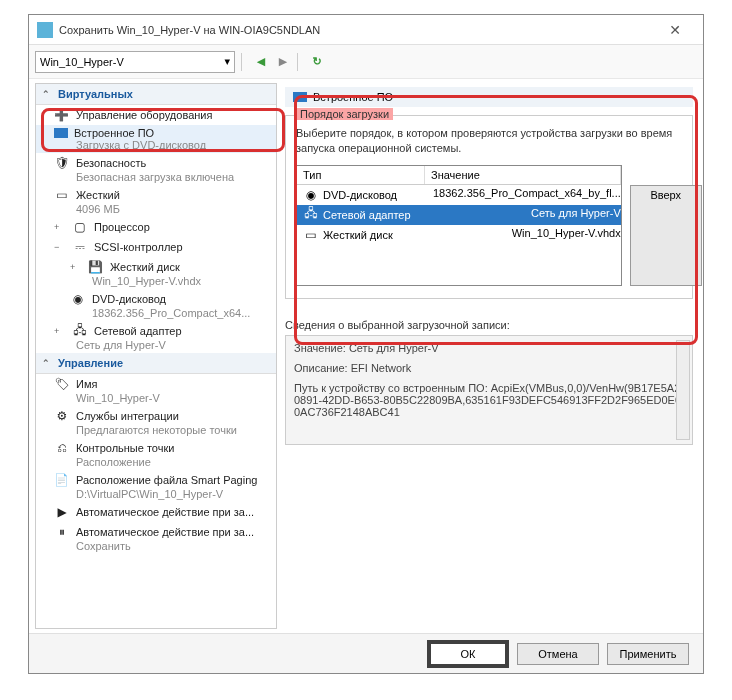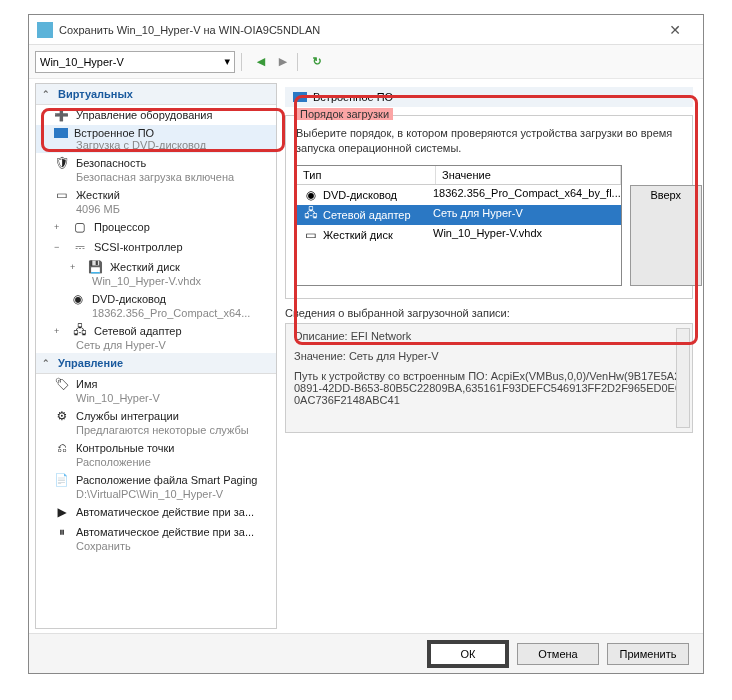--- a/index.html
+++ b/index.html
@@ -27,28 +27,28 @@
 .content { flex:1; padding: 8px 10px 8px 8px; overflow:hidden;}
 .panel-title { background:#eef3f8; padding:4px 8px; margin-bottom:8px; display:flex; align-items:center; gap:6px;}
 .fieldset { border:1px solid #ccc; padding:10px 10px 12px 10px; margin-bottom:8px; }
 .fieldset-title { position:relative; top:-18px; background:#fca5a5; display:inline-block; padding:0 4px; color:#333;}
 .fieldset-body { margin-top:-12px; }
 .desc { color:#333; line-height:1.4; margin-bottom:8px;}
 .boot-area { display:flex; gap:8px; }
 .boot-table { flex:1; border:1px solid #888; background:#fff;}
 .boot-head { display:flex; background:#fff; border-bottom:1px solid #ccc;}
 .boot-head div { padding:3px 6px; border-right:1px solid #ddd;}
-.boot-head .c1{width:139px;} .boot-head .c2{flex:1;}
+.boot-head .c1{width:128px;} .boot-head .c2{flex:1;}
 .boot-row { display:flex; padding:2px 0;}
 .boot-row .c1{width:130px; padding-left:6px; display:flex; align-items:center; gap:4px;} 
-.boot-row .c2{flex:1; padding-left:6px;}
+.boot-row .c2{flex:1; padding-left:6px;text-align:right;}
 .boot-row.sel { background:#2b78c4; color:#fff;}
 .btn-col { display:flex; flex-direction:row; gap:6px; padding-top:20px;}
 .btn { border:1px solid #999; background:#e8e8e8; padding:3px 14px; min-width:72px; text-align:center;}
-.info-label { margin:8px 0 4px 0; color:#333;}
+.info-label { margin:20px 0 4px 0; color:#333;}
 .info-box { border:1px solid #ccc; background:#f4f4f4; padding:6px 8px; height:110px; overflow:auto; position:relative;}
 .info-box .line{ margin-bottom:8px; color:#444; word-break:break-all;}
 .footer { height:40px; border-top:1px solid #e0e0e0; display:flex; align-items:center; justify-content:flex-end; gap:8px; padding:0 14px; background:#f5f5f5;}
 .footer .btn { min-width:82px; padding:4px 10px;}
 .footer .btn.primary{ background:#fff; border:4px solid #404040;}
 .tree-toggle{color:#666; font-size:9px; width:12px; display:inline-block;}
 .scrollbar-stub{position:absolute; right:2px; top:4px; bottom:4px; width:14px; background:#eee; border:1px solid #ccc;}
 </style>
 </head>
 <body>
@@ -149,21 +149,21 @@
             <span class="ic">🏷</span>
             <span>Имя</span>
           </div>
           <div class="row2">Win_10_Hyper-V</div>
         </div>
       <div class="side-item">
           <div class="row1">
             <span class="ic">⚙</span>
             <span>Службы интеграции</span>
           </div>
-          <div class="row2">Предлагаются некоторые службы</div>
+          <div class="row2">Предлагаются некоторые точки</div>
         </div>
       <div class="side-item">
           <div class="row1">
             <span class="ic">⎌</span>
             <span>Контрольные точки</span>
           </div>
           <div class="row2">Расположение</div>
         </div>
       <div class="side-item">
           <div class="row1">
@@ -226,22 +226,22 @@
             </div>
             <div class="btn-col">
               <div class="btn">Вверх</div>
               <div class="btn">Вниз</div>
             </div>
           </div>
         </div>
       </div>
       <div class="info-label">Сведения о выбранной загрузочной записи:</div>
       <div class="info-box">
+        <div class="line">Значение: Сеть для Hyper-V</div>
         <div class="line">Описание: EFI Network</div>
-        <div class="line">Значение: Сеть для Hyper-V</div>
         <div class="line">Путь к устройству со встроенным ПО: AcpiEx(VMBus,0,0)/VenHw(9B17E5A2-0891-42DD-B653-80B5C22809BA,635161F93DEFC546913FF2D2F965ED0E00AC736F2148ABC41</div>
         <div class="scrollbar-stub"></div>
       </div>
     </div>
   </div>
   <div class="footer">
     <div class="btn primary">ОК</div>
     <div class="btn">Отмена</div>
     <div class="btn">Применить</div>
   </div>

